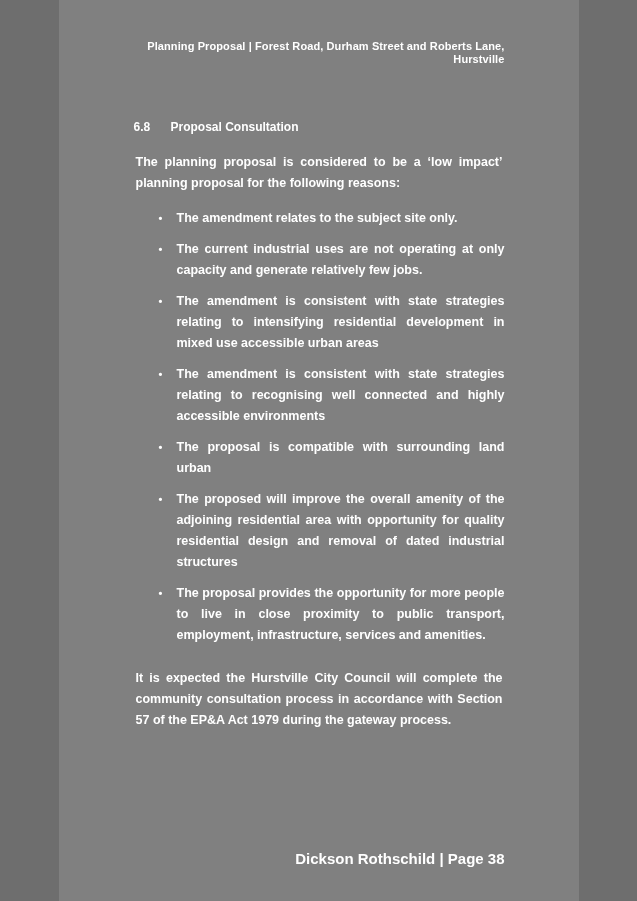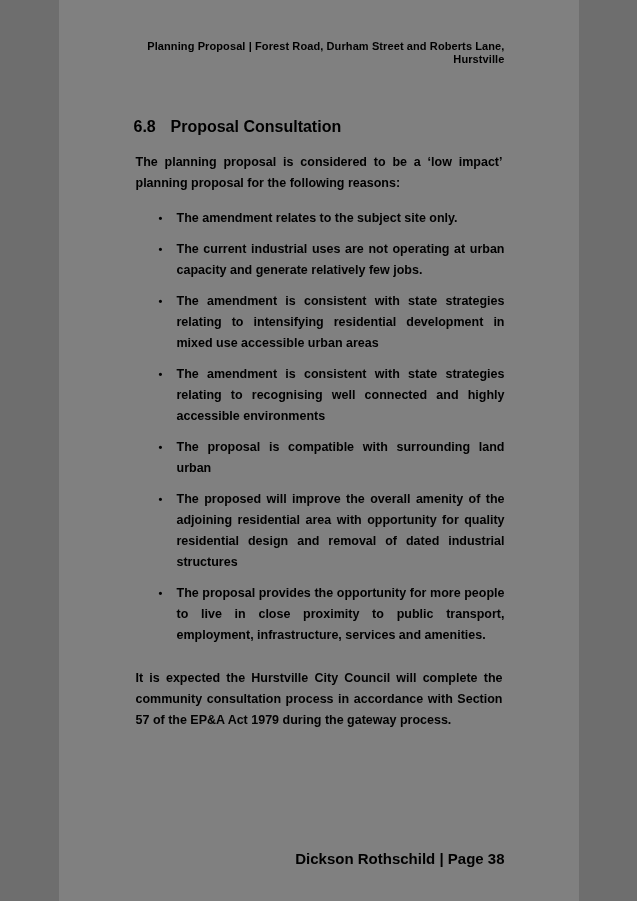--- a/index.html
+++ b/index.html
@@ -5,41 +5,41 @@
   html, body {
     margin: 0;
     padding: 0;
     background: #6e6e6e;
   }
   .page {
     position: relative;
     width: 520px;
     height: 901px;
     background: #808080;
-    color: #000000;
+    color: #ffffff;
     font-family: "Liberation Sans", "DejaVu Sans", sans-serif;
     font-weight: 700;
     overflow: hidden;
     margin: 0 auto;
   }
   .content {
     padding: 0 74px 0 75px;
   }
   .header {
     margin: 0;
     padding-top: 40px;
     text-align: right;
     font-size: 11px;
     line-height: 13px;
     letter-spacing: 0.1px;
   }
   .heading {
     margin: 0;
     padding-top: 52px;
-    font-size: 16px;
+    font-size: 12px;
     line-height: 18px;
     display: flex;
     align-items: baseline;
   }
   .heading .num {
     display: inline-block;
     width: 37px;
     flex: 0 0 37px;
   }
   .para {
@@ -102,21 +102,21 @@
 
     <p class="para intro">The planning proposal is considered to be a ‘low impact’ planning proposal for the following reasons:</p>
 
     <ul class="bullets">
       <li>
         <span class="marker">•</span>
         <span>The amendment relates to the subject site only.</span>
       </li>
       <li>
         <span class="marker">•</span>
-        <span>The current industrial uses are not operating at urban capacity and generate relatively few jobs.</span>
+        <span>The current industrial uses are not operating at only capacity and generate relatively few jobs.</span>
       </li>
       <li>
         <span class="marker">•</span>
         <span>The amendment is consistent with state strategies relating to intensifying residential development in mixed use accessible urban areas</span>
       </li>
       <li>
         <span class="marker">•</span>
         <span>The amendment is consistent with state strategies relating to recognising well connected and highly accessible environments</span>
       </li>
       <li>

